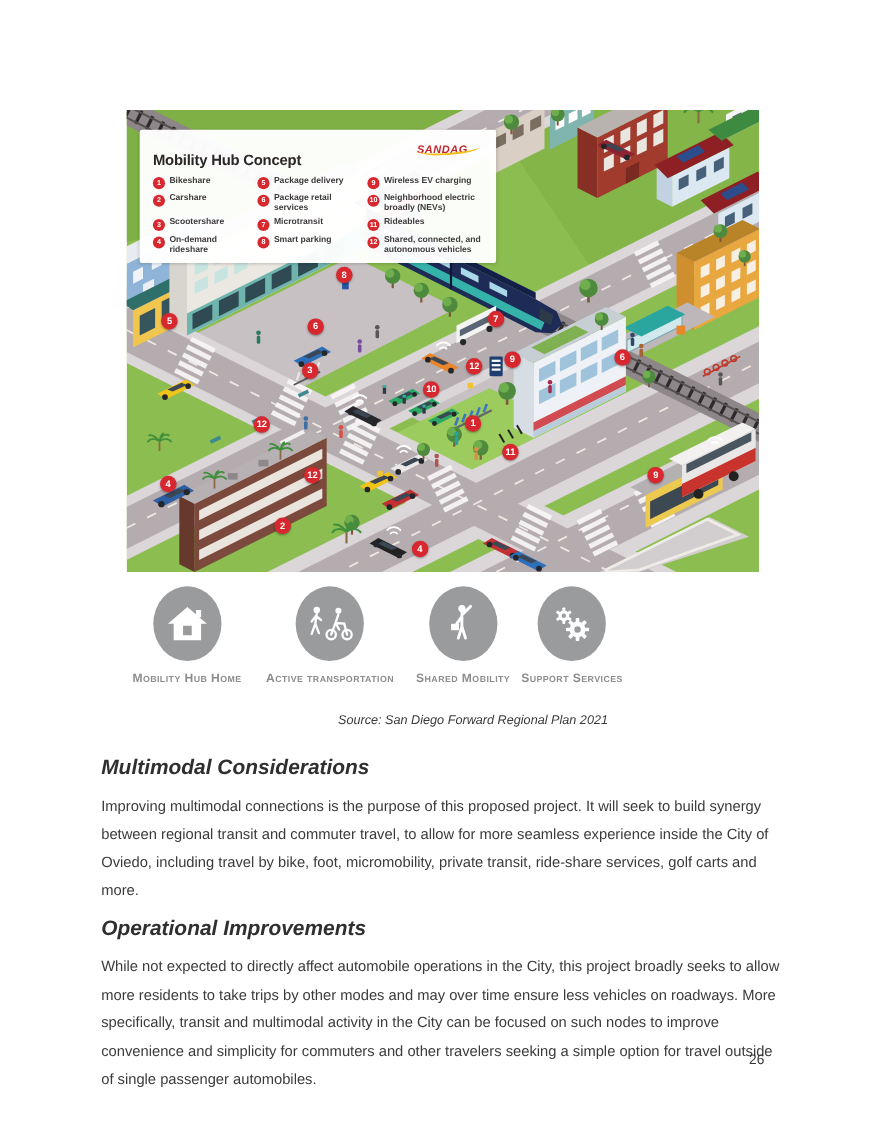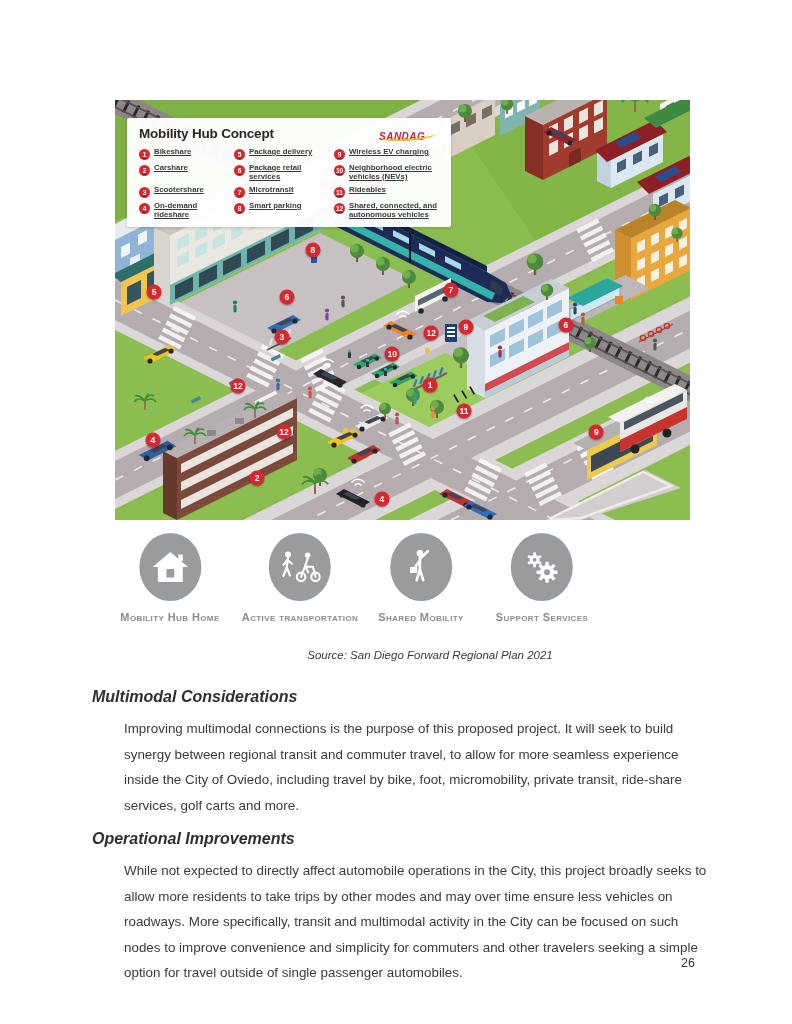--- a/index.html
+++ b/index.html
@@ -10,48 +10,48 @@
   .illustration{position:absolute;left:115px;top:100px;width:575px;height:420px;overflow:hidden;}
   .illustration svg{position:absolute;inset:0;overflow:hidden;}
   .marker-layer{position:absolute;inset:0;}
   .marker{position:absolute;width:15px;height:15px;border-radius:50%;background:#d7282f;
           transform:translate(-50%,-50%);display:flex;align-items:center;justify-content:center;
           box-shadow:0 1px 2px rgba(0,0,0,.35);}
   .marker-num{color:#fff;font-size:8.5px;font-weight:700;line-height:1;}
 
   
   .legend-panel{position:absolute;left:12px;top:18px;width:324px;min-height:98px;background:rgba(255,255,255,.97);
-                border-radius:2px;box-shadow:0 1px 3px rgba(0,0,0,.18);padding:8px 10px 7px 12px;box-sizing:border-box;}
+                border-radius:2px;box-shadow:0 1px 3px rgba(0,0,0,.18);padding:20px 10px 7px 12px;box-sizing:border-box;}
   .legend-title{font-size:13.5px;font-weight:800;color:#2b2627;letter-spacing:-.2px;margin:0 0 7px 0;}
   .sandag-logo{position:absolute;right:12px;top:8px;width:60px;height:16px;}
   .sandag-text{font-size:10px;font-weight:900;font-style:italic;color:#c4262e;letter-spacing:.5px;}
   .sandag-swoosh{position:absolute;left:1px;bottom:1px;width:56px;height:9px;
                  border-bottom:2.5px solid #f3c01d;border-radius:50%;transform:rotate(-4deg);}
   .legend-items{display:grid;grid-template-columns:92px 97px 1fr;grid-template-rows:repeat(4,auto);
-                grid-auto-flow:column;column-gap:3px;row-gap:4px;text-decoration:underline;}
+                grid-auto-flow:column;column-gap:3px;row-gap:4px;}
   .legend-item{display:flex;align-items:flex-start;gap:4px;}
   .lg-num{flex:none;width:11px;height:11px;border-radius:50%;background:#d7282f;color:#fff;
           font-size:6.5px;font-weight:700;display:flex;align-items:center;justify-content:center;margin-top:1px;}
   .lg-label{font-size:7.8px;line-height:1.15;font-weight:700;color:#3d3a3b;}
 
   
   .icon-row{position:absolute;left:0;top:533px;width:792px;height:100px;}
   .hub-item{position:absolute;top:0;transform:translateX(-50%);text-align:left;}
   .hub-circle{width:62px;height:68px;border-radius:50%;background:#9a9b9d;margin:0 auto;
               display:flex;align-items:center;justify-content:center;}
   .hub-circle svg{width:42px;height:42px;}
   .hub-label{margin-top:10px;font-size:11px;font-weight:700;font-variant:small-caps;
              color:#8b8d8f;letter-spacing:.4px;white-space:nowrap;}
 
   
   .fig-caption{position:absolute;left:115px;top:649px;width:630px;text-align:center;
                font-size:11.5px;font-style:italic;color:#3a3a3a;}
   .body-text{position:absolute;left:92px;top:688px;width:622px;}
-  .body-text h3{font-size:16px;font-style:italic;font-weight:600;color:#2f2f2f;margin:0 0 10px 0;}
-  .body-text h3 + p{margin-top:0;margin-left:32px;}
+  .body-text h3{font-size:19px;font-style:italic;font-weight:600;color:#2f2f2f;margin:0 0 10px 0;}
+  .body-text h3 + p{margin-top:0;}
   .body-text p{font-size:13.4px;line-height:25.5px;color:#3b3b3b;margin:0 0 12px 0;}
   .body-text h3.second{}
   .page-number{position:absolute;left:681px;top:956px;font-size:12.5px;color:#333;}
 </style>
 </head>
 <body>
 
 <div class="page">
 
   <div class="illustration">
@@ -621,21 +621,21 @@
     <span class="lg-label">Smart parking</span>
   </div>
 
   <div class="legend-item">
     <span class="lg-num">9</span>
     <span class="lg-label">Wireless EV charging</span>
   </div>
 
   <div class="legend-item">
     <span class="lg-num">10</span>
-    <span class="lg-label">Neighborhood electric vehicles (NEVs)</span>
+    <span class="lg-label">Neighborhood electric broadly (NEVs)</span>
   </div>
 
   <div class="legend-item">
     <span class="lg-num">11</span>
     <span class="lg-label">Rideables</span>
   </div>
 
   <div class="legend-item">
     <span class="lg-num">12</span>
     <span class="lg-label">Shared, connected, and autonomous vehicles</span>
@@ -677,21 +677,21 @@
     <circle cx="30" cy="11" r="5" fill="#fff"></circle>
     <g stroke="#fff" stroke-width="4" stroke-linecap="round" fill="none">
       <path d="M30 17 L30 36 M30 20 L42 8 M30 22 L23 32 M30 36 L25 52 M30 36 L35 52"></path>
     </g>
     <rect x="15" y="32" width="11" height="9" rx="1" fill="#fff"></rect>
   </svg>
 </div>
     <div class="hub-label">Shared Mobility</div>
   </div>
 
-  <div class="hub-item" style="left: 542px;">
+  <div class="hub-item" style="left: 520px;">
     <div class="hub-circle">
   <svg viewBox="0 0 64 64">
     <g fill="#fff">
       <circle cx="40" cy="40" r="11"></circle>
       <rect x="37.5" y="24" width="5" height="8" rx="1"></rect>
       <rect x="37.5" y="24" width="5" height="8" rx="1" transform="rotate(45 40 40)"></rect>
       <rect x="37.5" y="24" width="5" height="8" rx="1" transform="rotate(90 40 40)"></rect>
       <rect x="37.5" y="24" width="5" height="8" rx="1" transform="rotate(135 40 40)"></rect>
       <rect x="37.5" y="24" width="5" height="8" rx="1" transform="rotate(180 40 40)"></rect>
       <rect x="37.5" y="24" width="5" height="8" rx="1" transform="rotate(225 40 40)"></rect>

